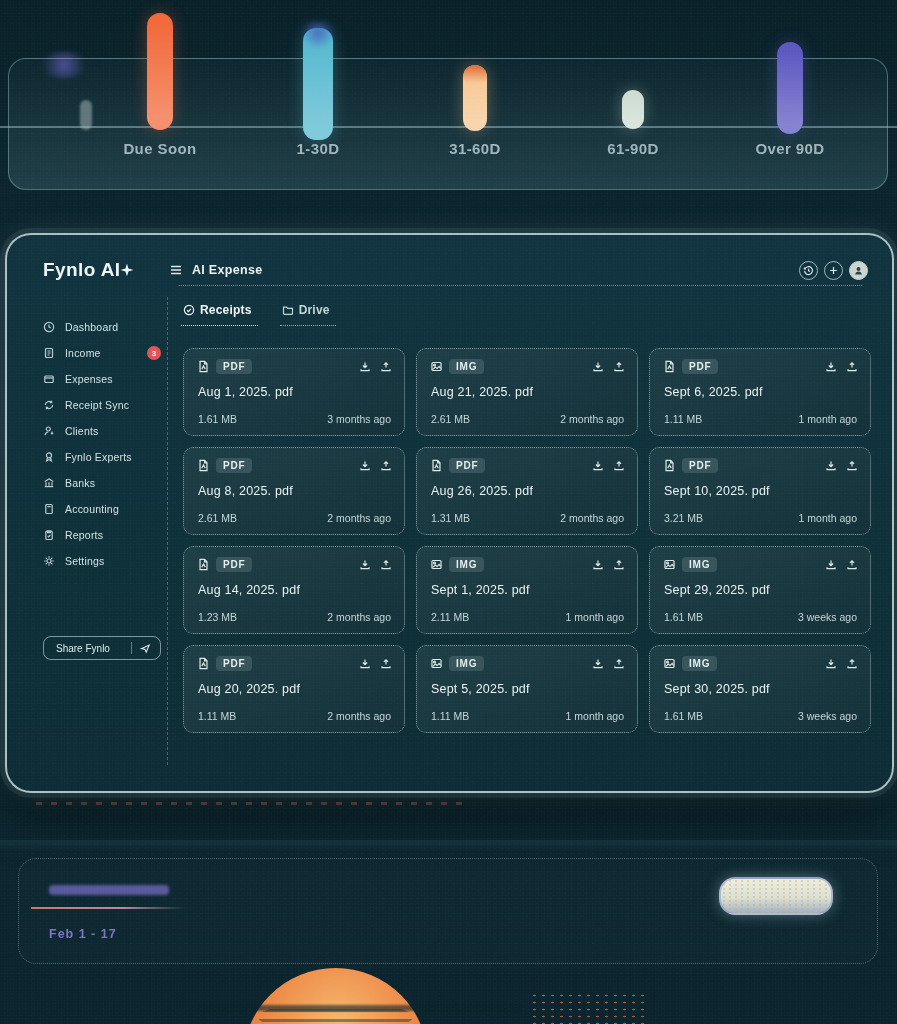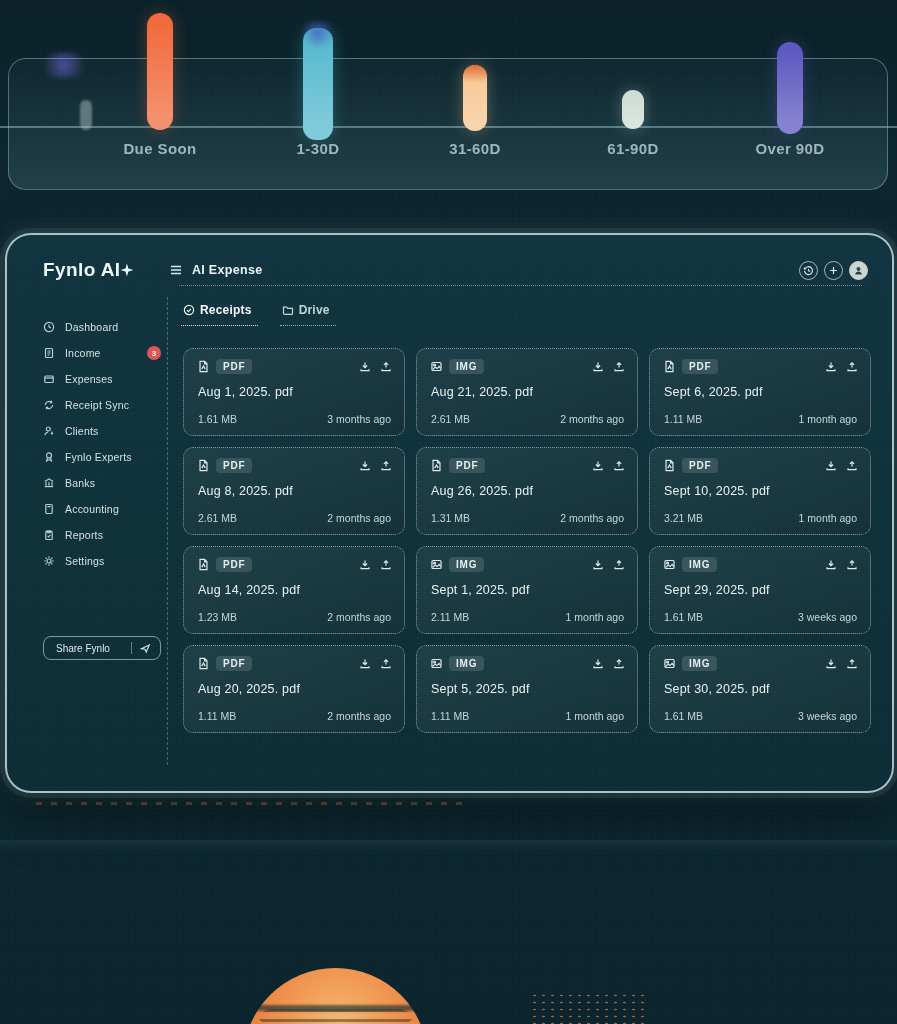--- a/index.html
+++ b/index.html
@@ -648,19 +648,25 @@
               <span>3 weeks ago</span>
             </div>
           </div>
         </div>
     </div>
   </div>
 
   <div class="streak1"></div>
   <div class="streak2"></div>
 
+  <div class="bottom-panel">
+    <div class="scribble-a"></div>
+    <div class="panel-line"></div>
+    <div class="panel-date">Feb 1 - 17</div>
+    <button class="footer-pill"></button>
+  </div>
 
   <div class="sun"></div>
   <div class="sun-band"></div>
   <div class="speckle-patch"></div>
 
   <div class="noise"></div>
 </div>
 
 </body></html>

